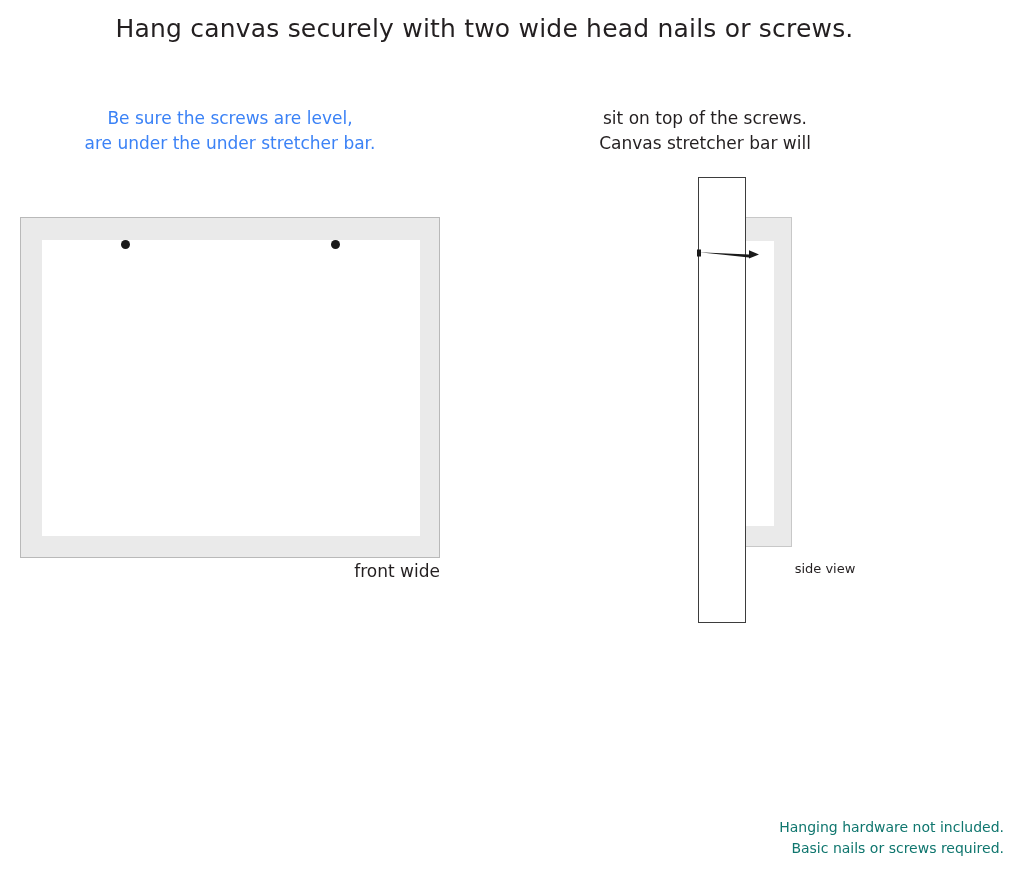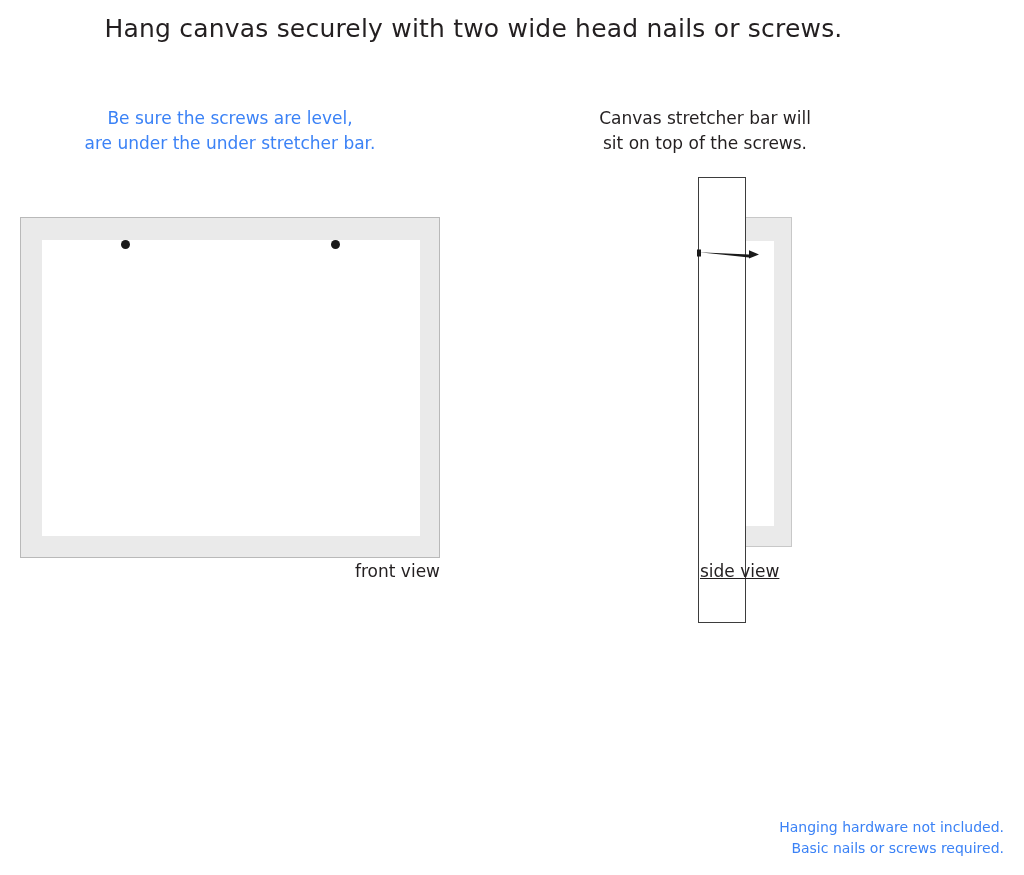--- a/index.html
+++ b/index.html
@@ -19,20 +19,21 @@
   .title {
     position: absolute;
     left: 0;
     top: 14px;
     width: 947px;
     text-align: center;
     font-size: 25px;
     font-weight: 400;
     letter-spacing: 0.2px;
     color: #231f20;
+    padding-left: 11px;
   }
 
   
   .front-caption {
     position: absolute;
     left: 20px;
     top: 106px;
     width: 420px;
     text-align: center;
     font-size: 17px;
@@ -128,58 +129,57 @@
     top: 246px;
     width: 66px;
     height: 14px;
   }
 
   .side-view-label {
     position: absolute;
     left: 700px;
     top: 561px;
     width: 250px;
-    text-align: left;
-    font-size: 17px;
+    text-align: center;
+    font-size: 13px;
     color: #231f20;
-    text-decoration: underline;
   }
 
   
   .footer {
     position: absolute;
     right: 20px;
     bottom: 16px;
     text-align: right;
     font-size: 14px;
     line-height: 21px;
-    color: #3b82f6;
+    color: #0f766e;
   }
 </style>
 </head>
 <body>
 
 <div class="title">Hang canvas securely with two wide head nails or screws.</div>
 
 <div class="front-caption">
   <div>Be sure the screws are level,</div>
   <div>are under the under stretcher bar.</div>
 </div>
 
 <div class="front-figure">
   <div class="front-inner"></div>
   <div class="screw-dot screw-left"></div>
   <div class="screw-dot screw-right"></div>
 </div>
 
-<div class="front-view-label">front view</div>
+<div class="front-view-label">front wide</div>
 
 <div class="side-caption">
+  <div>sit on top of the screws.</div>
   <div>Canvas stretcher bar will</div>
-  <div>sit on top of the screws.</div>
 </div>
 
 <div class="wall"></div>
 
 <div class="canvas-side">
   <div class="canvas-side-inner"></div>
 </div>
 
 <svg class="nail" viewBox="0 0 66 14" xmlns="http://www.w3.org/2000/svg">
   <rect x="0" y="3.5" width="4" height="7" fill="#1a1a1a"></rect>

